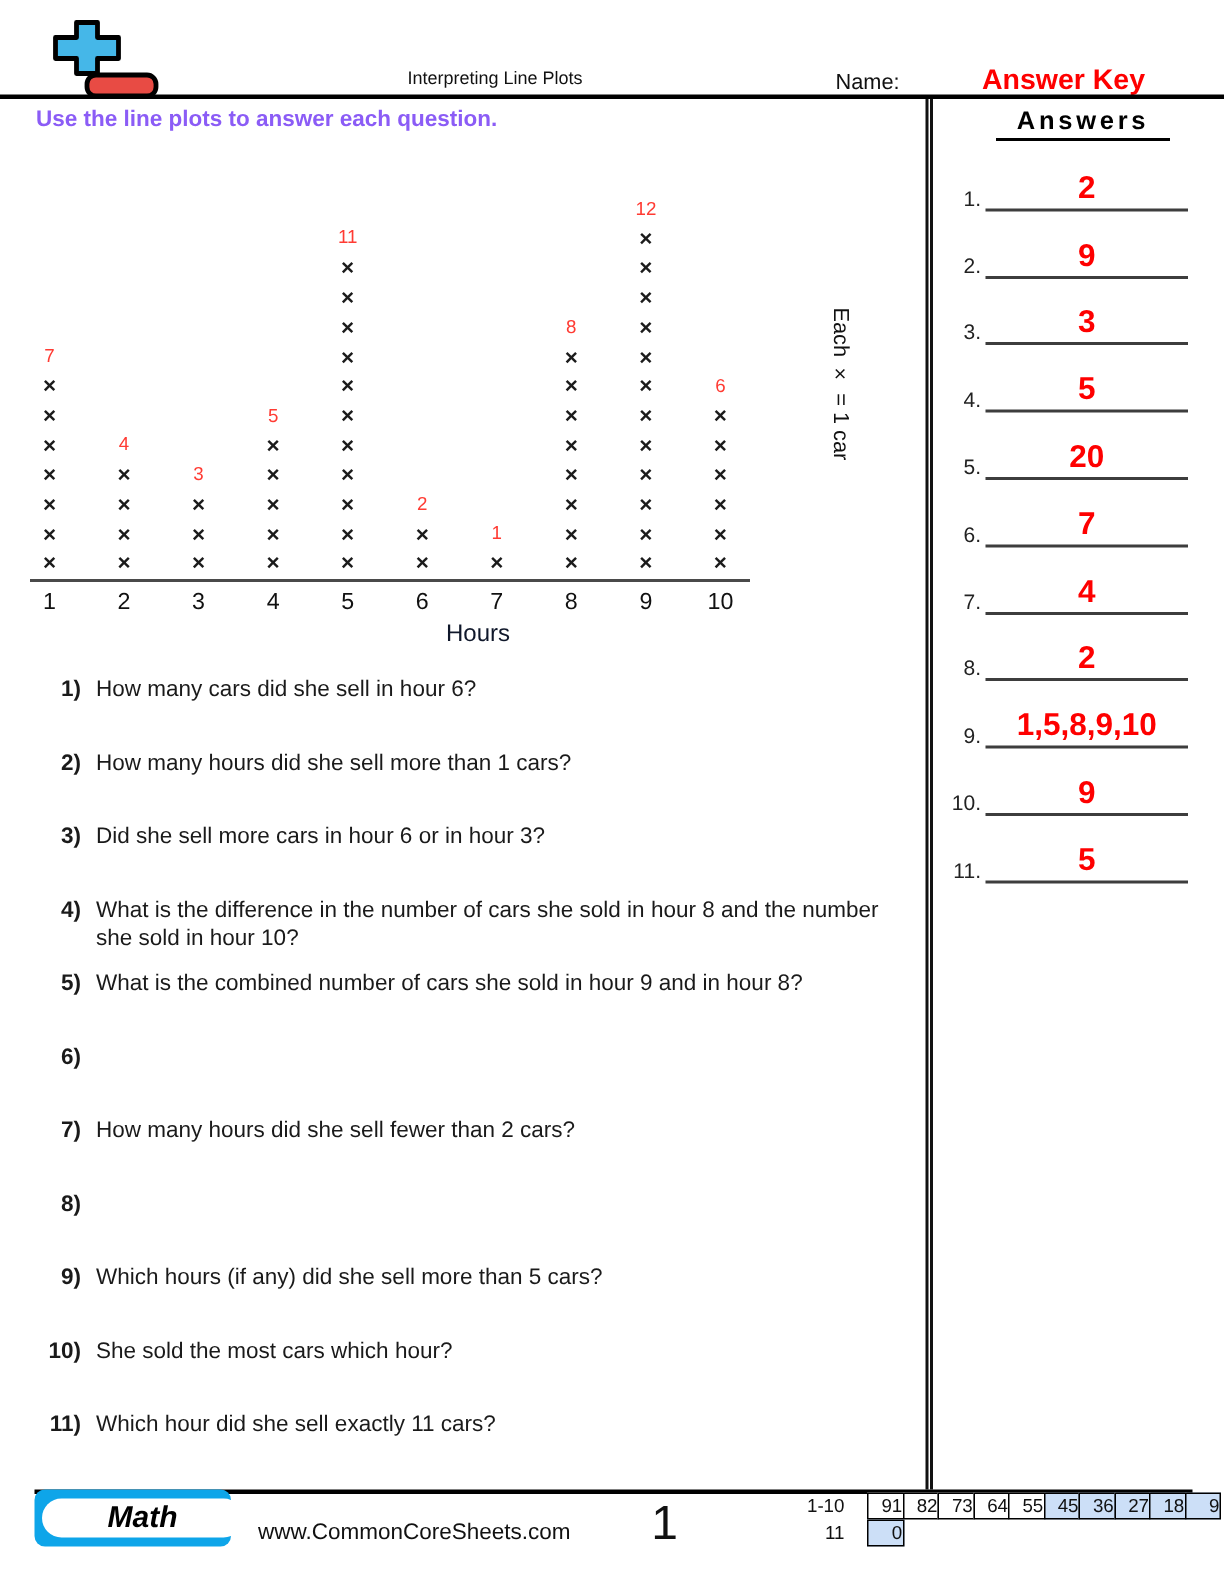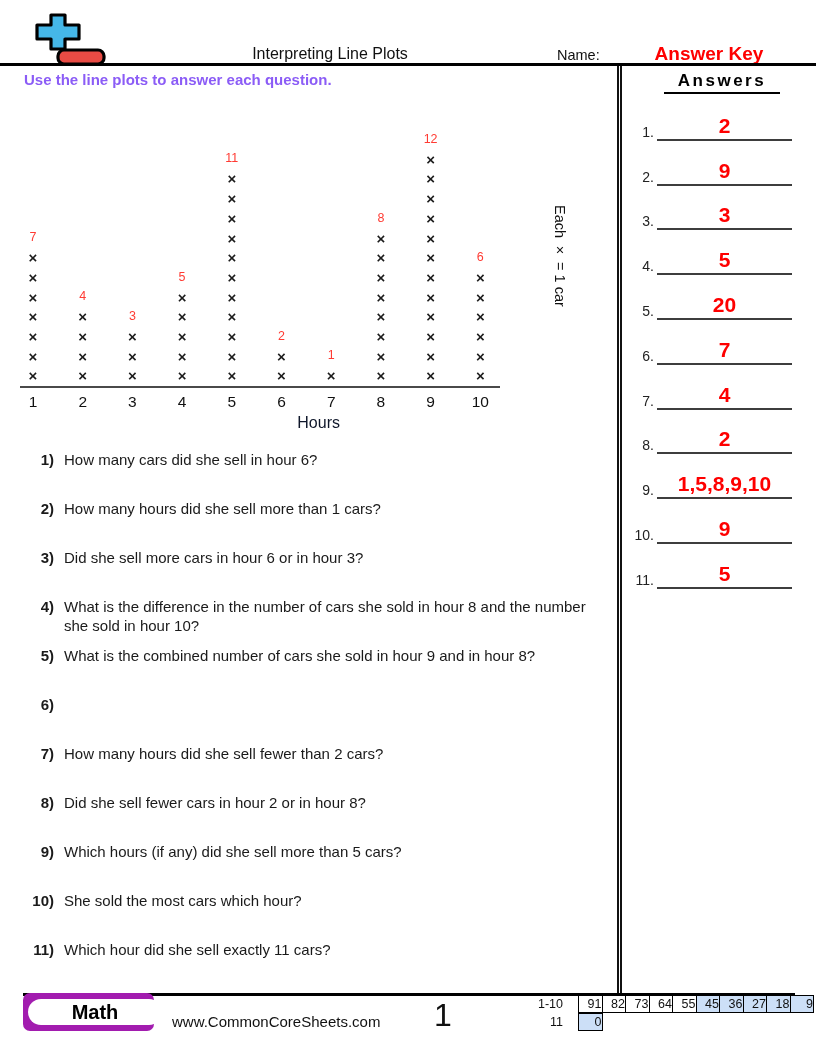--- a/index.html
+++ b/index.html
@@ -2,21 +2,21 @@
 <html><head>
 <meta charset="utf-8">
 <style>
   html,body{margin:0;padding:0;background:#fff;}
   #page{position:relative;width:816px;height:1056px;background:#fff;overflow:hidden;
         font-family:"Liberation Sans", sans-serif;color:#1a1a1a;}
   .abs{position:absolute;}
 
   
   #header-line{left:0;top:63px;width:816px;height:3px;background:#000;}
-  #worksheet-title{left:40px;top:45px;width:580px;text-align:center;font-size:16px;font-weight:500;color:#111;}
+  #worksheet-title{left:40px;top:45px;width:580px;text-align:center;font-size:12px;font-weight:500;color:#111;}
   #name-label{left:557px;top:47px;font-size:14.5px;color:#111;}
   #answer-key{left:624px;top:43px;width:170px;text-align:center;font-size:19px;font-weight:700;color:#fe0000;}
   #instructions{left:24px;top:71px;font-size:15px;font-weight:700;color:#8b5cf6;}
   #logo{left:28px;top:12px;}
 
   
   #divider{left:617px;top:66px;height:927px;width:0;border-left:5px double #111;}
   #answers-heading{left:664px;top:71px;width:116px;text-align:center;font-size:17px;font-weight:700;
                    letter-spacing:2.5px;color:#000;border-bottom:2.5px solid #000;padding-bottom:1px;}
   .answer-item{position:absolute;left:628px;width:166px;height:34px;}
@@ -37,21 +37,21 @@
   #legend{left:552px;top:205px;height:135px;writing-mode:vertical-rl;font-size:14.5px;color:#111;
           display:flex;align-items:center;white-space:nowrap;}
 
   
   .question{position:absolute;left:24px;width:590px;display:flex;}
   .q-num{width:30px;min-width:30px;text-align:right;font-weight:700;font-size:15px;line-height:19px;}
   .q-text{margin-left:10px;font-size:15px;line-height:19px;max-width:560px;}
 
   
   #footer-line{left:23px;top:993px;width:772px;height:3px;background:#000;}
-  #math-badge{left:23px;top:993px;width:131px;height:38px;background:#a21caf;border-radius:7px;}
+  #math-badge{left:23px;top:993px;width:131px;height:38px;background:#0ea5e9;border-radius:7px;font-style:italic;}
   #math-pill{position:absolute;left:5px;top:6px;width:134px;height:26px;background:#fff;border-radius:13px;
              display:flex;align-items:center;justify-content:center;font-size:20px;font-weight:700;color:#000;}
   #site-url{left:172px;top:1013px;font-size:15px;color:#111;}
   #page-num{left:420px;top:997px;width:46px;text-align:center;font-size:32px;color:#111;}
   #score-table{left:533px;top:995px;font-size:12.5px;}
   .score-row{display:flex;align-items:flex-start;height:18px;}
   .score-label{width:30px;text-align:right;padding-right:16px;line-height:18px;color:#111;}
   .score-cell{width:22.5px;height:16px;border:1px solid #000;margin-left:-1px;text-align:right;
               line-height:16px;background:#fff;color:#111;}
   .score-cell.hl{background:#ccdff7;}
@@ -251,21 +251,20 @@
       </div>
       <div class="question" style="top: 695px;">
         <div class="q-num">6)</div>
       </div>
       <div class="question" style="top: 744px;">
         <div class="q-num">7)</div>
         <div class="q-text">How many hours did she sell fewer than 2 cars?</div>
       </div>
       <div class="question" style="top: 793px;">
         <div class="q-num">8)</div>
-        <div class="q-text">Did she sell fewer cars in hour 2 or in hour 8?</div>
       </div>
       <div class="question" style="top: 842px;">
         <div class="q-num">9)</div>
         <div class="q-text">Which hours (if any) did she sell more than 5 cars?</div>
       </div>
       <div class="question" style="top: 891px;">
         <div class="q-num">10)</div>
         <div class="q-text">She sold the most cars which hour?</div>
       </div>
       <div class="question" style="top: 940px;">

